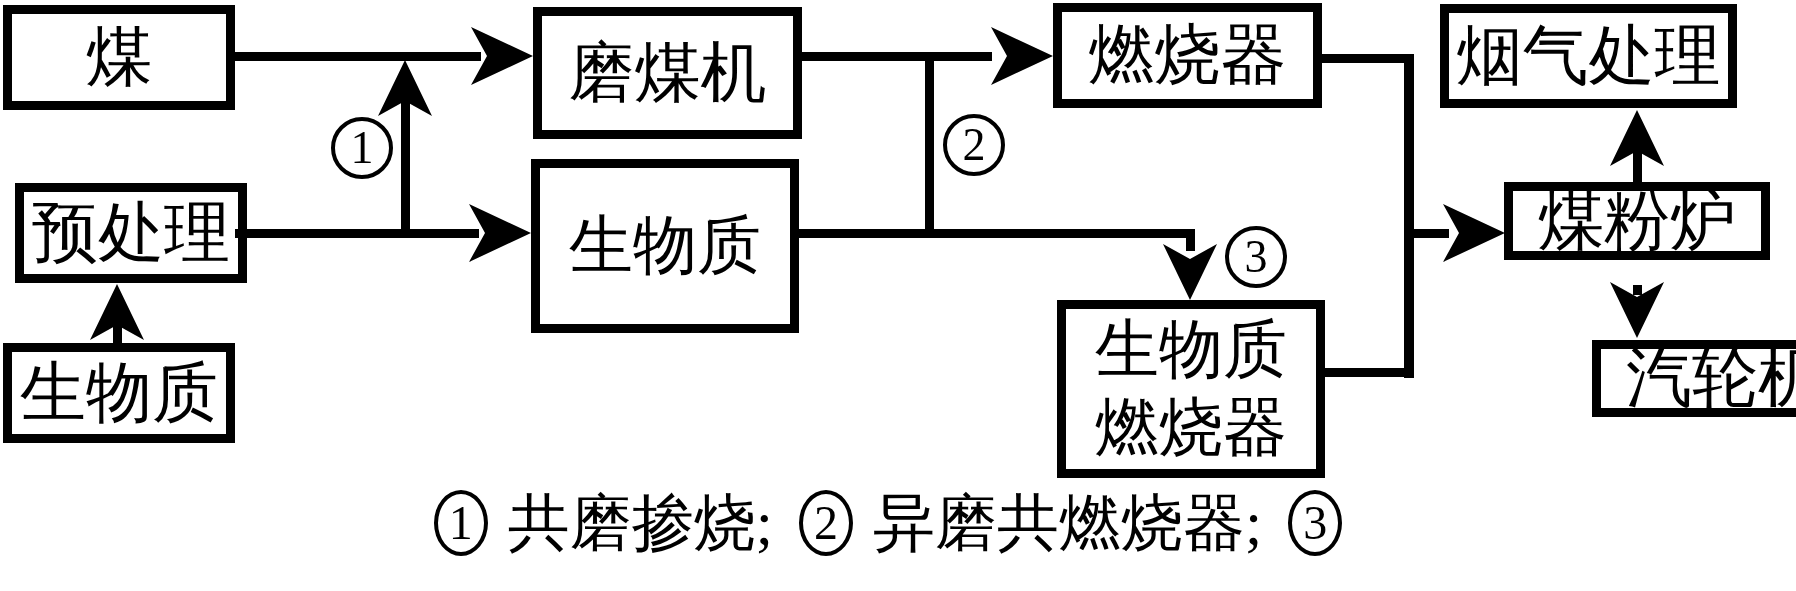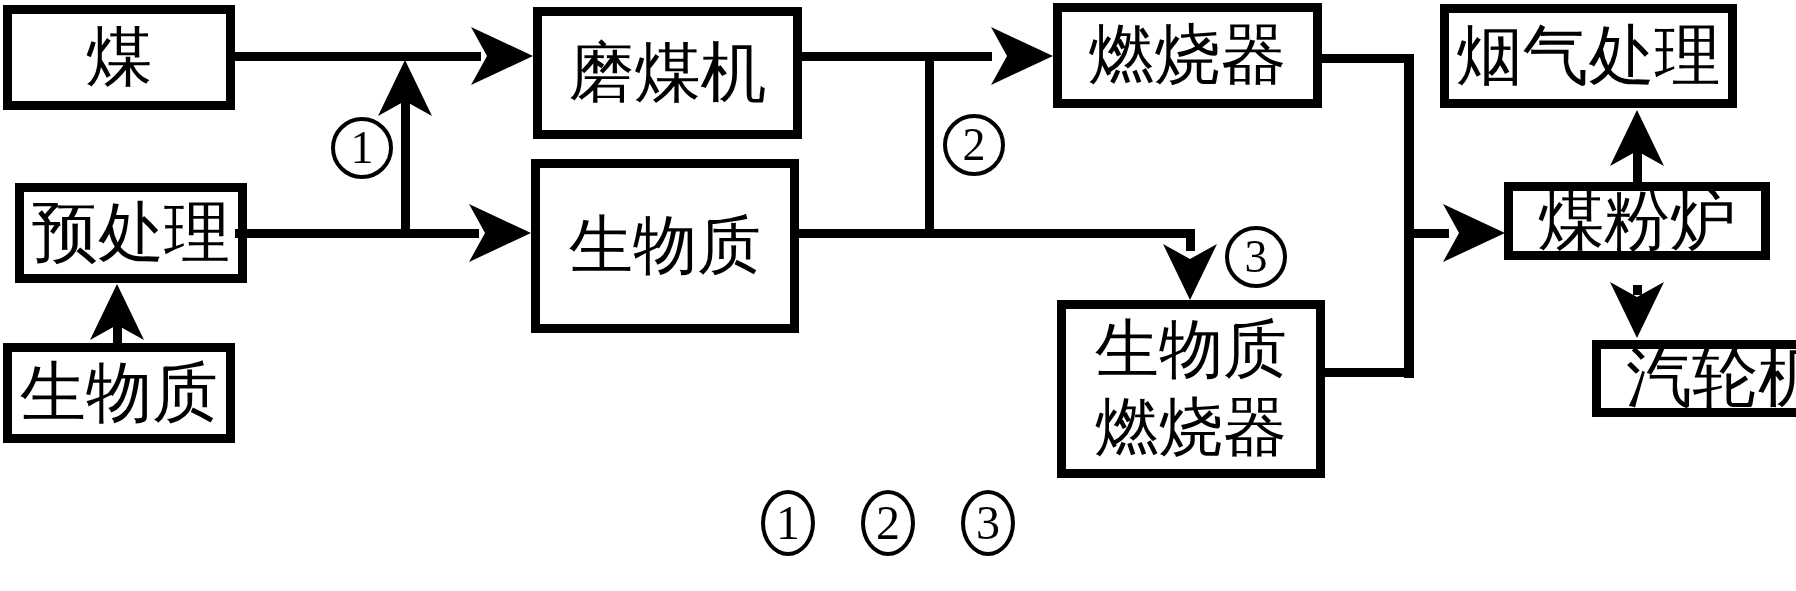--- a/index.html
+++ b/index.html
@@ -138,22 +138,24 @@
     </svg>
 
   <div class="shaft" style="left:1633px;top:285px;width:9px;height:10px"></div>
   <svg class="ah" style="left:1610px;top:282px" width="54" height="56" viewBox="0 0 54 56">
       <polygon points="27,56 0,0 27,15 54,0"></polygon>
     </svg>
 
   <div class="legend">
     <span class="leg-item">
       <span class="leg-circ">1</span>
+      <span class="leg-text">共磨掺烧;</span>
     </span>
     <span class="leg-item">
       <span class="leg-circ">2</span>
+      <span class="leg-text">异磨共燃烧器;</span>
     </span>
     <span class="leg-item">
       <span class="leg-circ">3</span>
     </span>
   </div>
 
 </div>
 
 </body></html>

